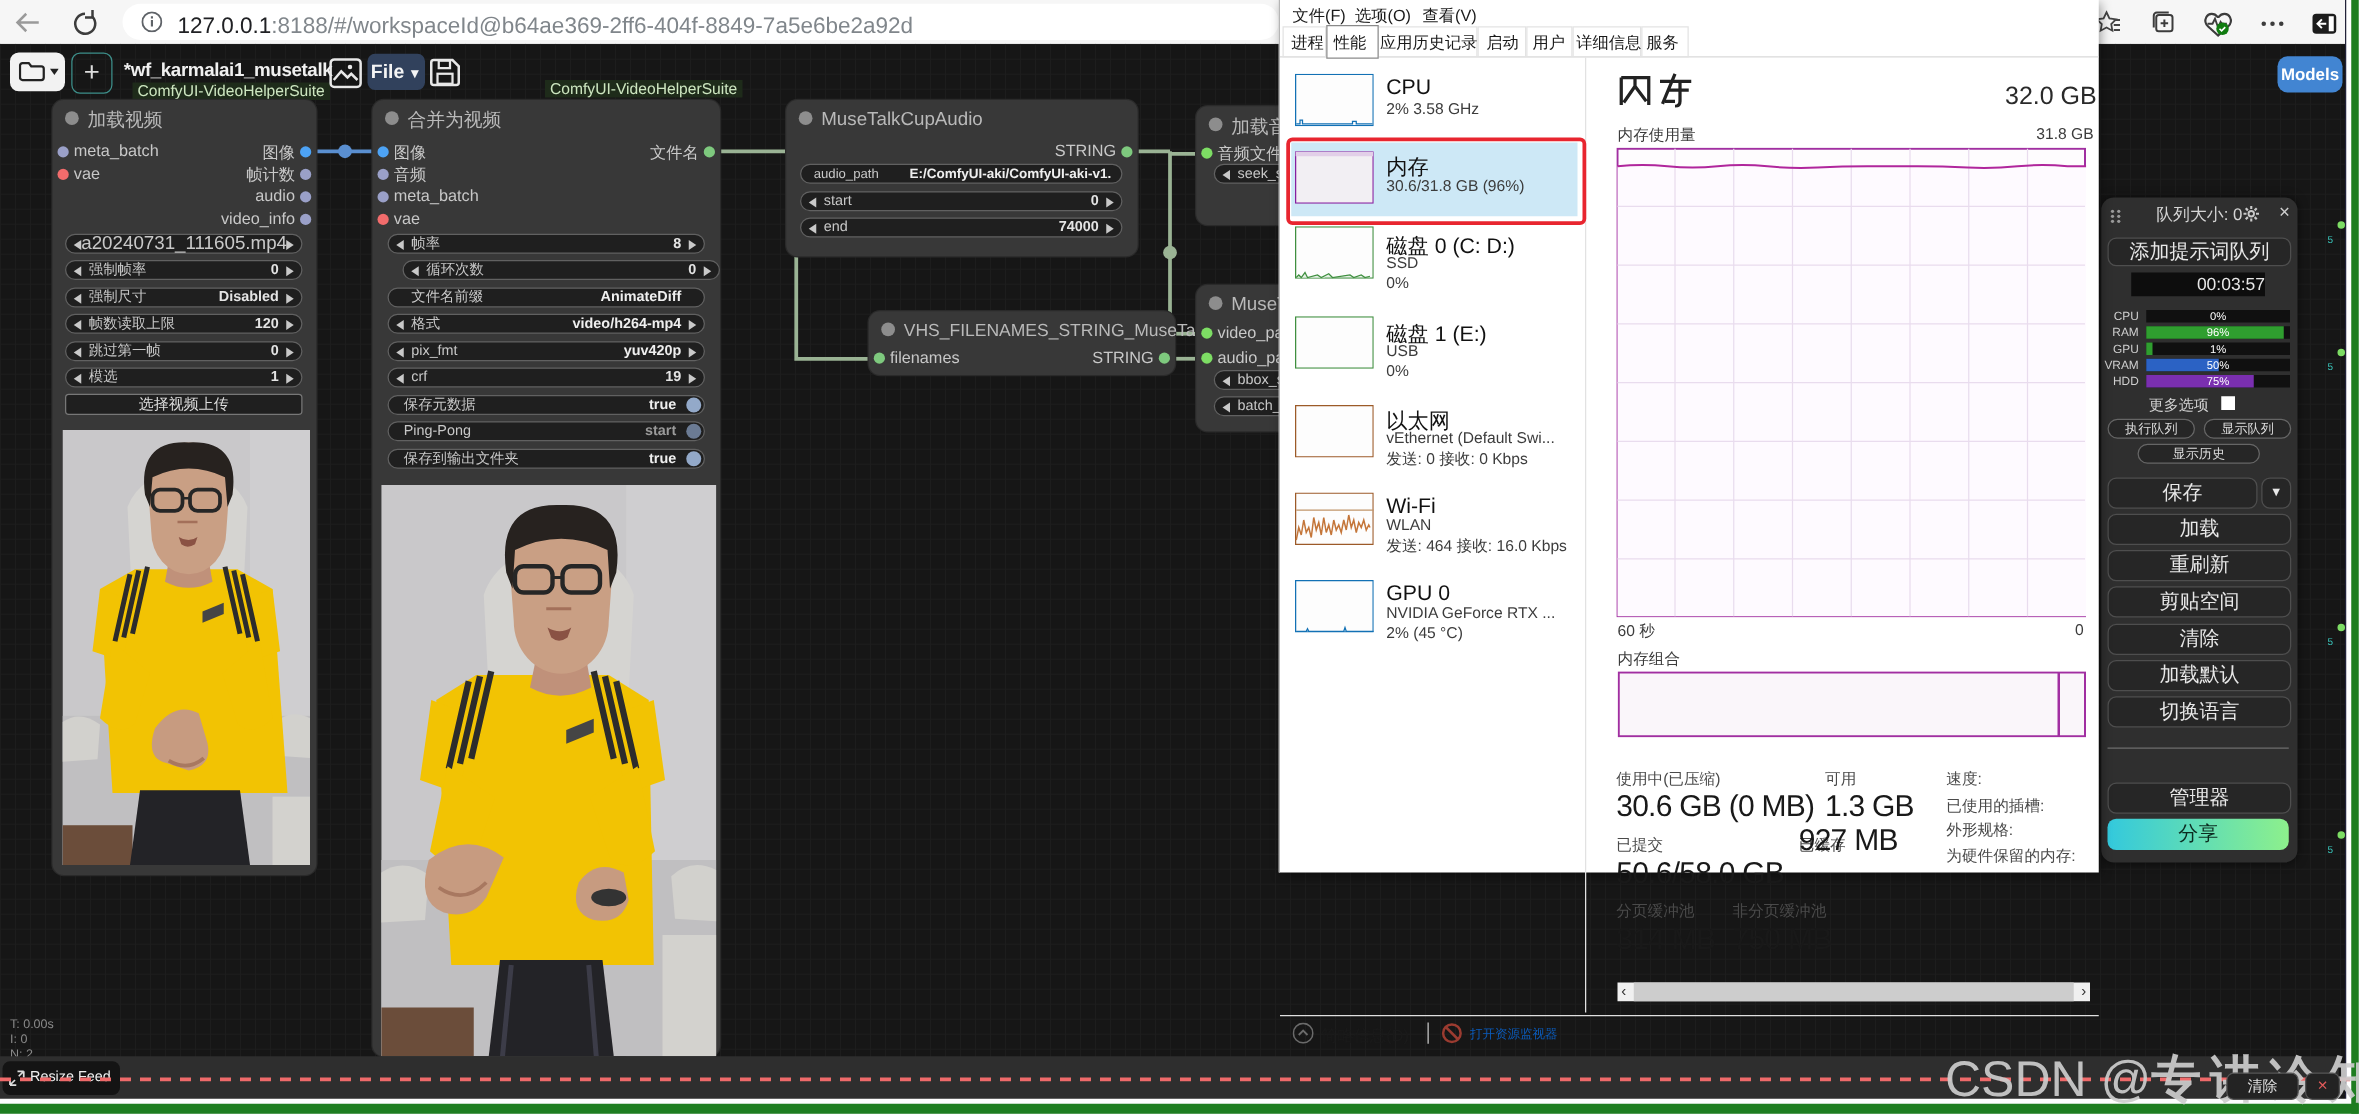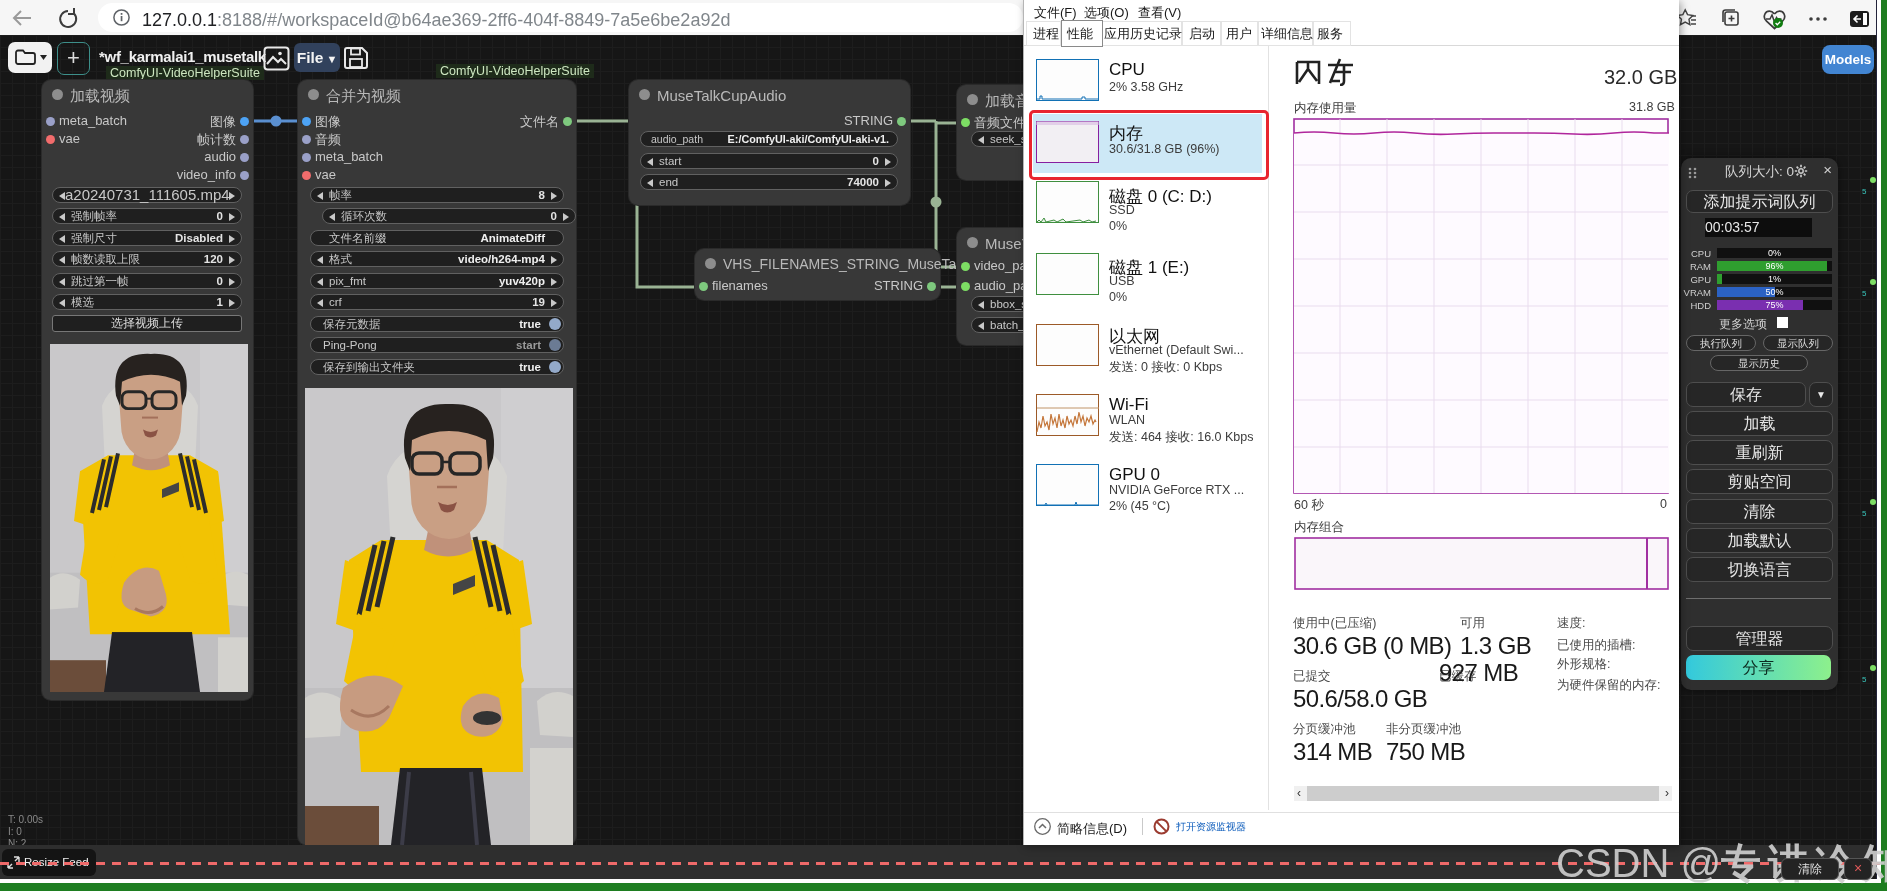--- a/index.html
+++ b/index.html
@@ -390,21 +390,21 @@
     </svg>
 <div class="abs" style="left:0;top:5px;width:100%;text-align:center;font-size:13.5px;color:#d5d5d5">队列大小: 0</div>
 <svg style="position:absolute;right:30px;top:6px" width="14" height="14" viewBox="0 0 14 14">
       <circle cx="7" cy="7" r="2.2" fill="none" stroke="#c9c9c9" stroke-width="1.5"></circle>
       <g stroke="#c9c9c9" stroke-width="1.7">
         <path d="M7 .8v2.4M7 10.8v2.4M.8 7h2.4M10.8 7h2.4M2.6 2.6l1.7 1.7M9.7 9.7l1.7 1.7M11.4 2.6L9.7 4.3M4.3 9.7l-1.7 1.7"></path>
       </g>
     </svg>
 <div class="abs" style="right:6px;top:3px;font-size:15px;color:#cfcfcf">×</div>
 <div class="qbtn" style="top:32px;height:21px;line-height:21px">添加提示词队列</div>
-<div class="abs" style="left:24px;top:60px;width:107px;height:19px;background:#0d0d0d;color:#e8e8e8;font-size:14px;text-align:left;line-height:19px">00:03:57</div>
+<div class="abs" style="left:24px;top:60px;width:107px;height:19px;background:#0d0d0d;color:#e8e8e8;font-size:14px;text-align:right;line-height:19px">00:03:57</div>
 <div class="mlab" style="left:0;top:90px">CPU</div>
     <div class="mbar" style="top:90px">
       <div class="mtxt">0%</div>
     </div>
 <div class="mlab" style="left:0;top:103px">RAM</div>
     <div class="mbar" style="top:103px">
       <div class="mfill" style="width:96%;background:#2f9e2f"></div>
       <div class="mtxt">96%</div>
     </div>
 <div class="mlab" style="left:0;top:116px">GPU</div>
@@ -441,21 +441,21 @@
 </div>
 
 <div class="abs" style="left:1876px;top:0;width:2px;height:880px;background:#23233a"></div>
 <div class="abs" style="left:1877px;top:0;width:4px;height:883px;background:#fff"></div>
 <div class="abs" style="left:0;top:879px;width:1882px;height:4px;background:#fdfdfd"></div>
 <div class="abs" style="left:1881px;top:0;width:6px;height:891px;background:#1e7d20"></div>
 <div class="abs" style="left:0;top:883px;width:1887px;height:8px;background:#1e7d20"></div>
 
 <div class="abs" style="left:1556px;top:836px;font-size:40px;color:rgba(205,205,205,.92);white-space:nowrap;z-index:50">CSDN @<span style="letter-spacing:7px;font-weight:bold">专讲冷知识</span></div>
 
-<div class="abs" style="left:1023px;top:0;width:655px;height:845px;background:#fff;border-left:1px solid #b5b5b5;box-shadow:2px 2px 8px rgba(0,0,0,.35)">
+<div class="abs" style="left:1023px;top:0;width:655px;height:698px;background:#fff;border-left:1px solid #b5b5b5;box-shadow:2px 2px 8px rgba(0,0,0,.35)">
 
 <div class="abs tml" style="left:10px;top:4px">文件(F)</div>
 <div class="abs tml" style="left:60px;top:4px">选项(O)</div>
 <div class="abs tml" style="left:114px;top:4px">查看(V)</div>
 
 <div class="abs" style="left:0;top:20px;width:655px;height:25px;border-bottom:1px solid #d9d9d9"></div>
 <div class="abs" style="left:0;top:22px;width:0px;height:0px"></div>
 <div class="abs" style="left:2px;top:21px;width:33px;height:23px;border:1px solid #e3e3e3"></div>
 <div class="abs" style="left:77px;top:21px;width:79px;height:23px;border:1px solid #e3e3e3"></div>
 <div class="abs" style="left:158px;top:21px;width:37px;height:23px;border:1px solid #e3e3e3"></div>

